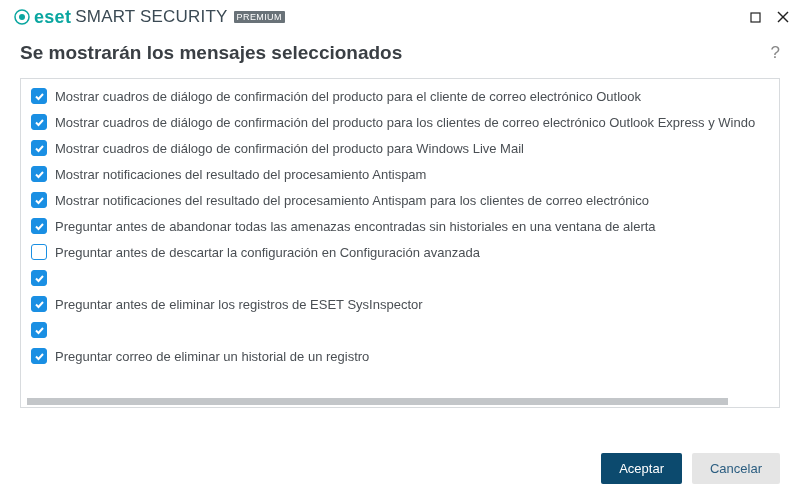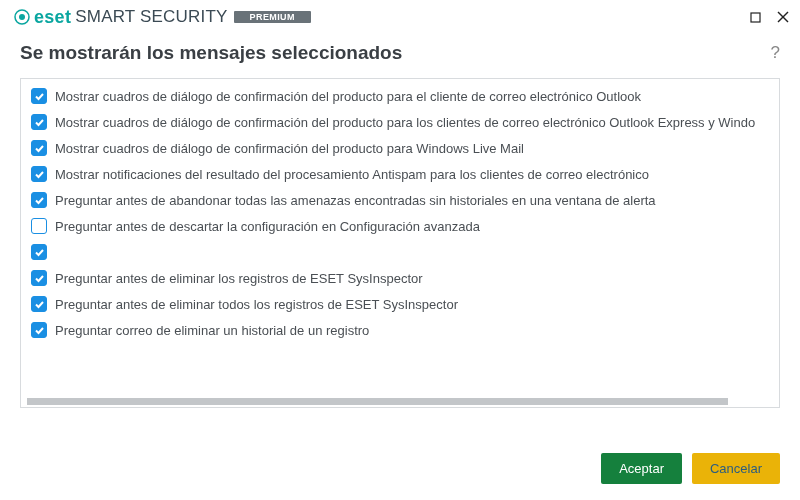--- a/index.html
+++ b/index.html
@@ -33,23 +33,23 @@
     .brand-smart {
       color: #3b4a54;
       font-weight: 400;
       font-size: 17px;
       letter-spacing: 0.2px;
     }
     .brand-premium {
       background: #697278;
       color: #fff;
       font-size: 9px;
-      padding: 1px 16px;
+      padding: 1px 3px;
       border-radius: 1px;
-      font-weight: 700;
+      font-weight: 400;
       letter-spacing: 0.4px;
       margin-left: 2px;
     }
     .win-controls {
       margin-left: auto;
       display: flex;
       gap: 14px;
       align-items: center;
     }
     .win-btn {
@@ -142,25 +142,25 @@
       padding: 14px 20px 16px 20px;
     }
     .btn {
       padding: 8px 18px;
       border-radius: 2px;
       font-size: 13px;
       cursor: pointer;
       border: none;
     }
     .btn-primary {
-      background: #15803d;
+      background: #0c4a6e;
       color: #fff;
     }
     .btn-secondary {
-      background: #eab308;
+      background: #e5e5e5;
       color: #2b5d80;
     }
   </style>
 </head>
 <body>
 
 <div class="titlebar">
   <div class="brand">
     <svg width="16" height="16" viewBox="0 0 16 16">
       <circle cx="8" cy="8" r="7" fill="none" stroke="#0aa6a0" stroke-width="1.5"></circle>
@@ -215,20 +215,28 @@
           </svg>
         </div>
         <span class="row-label">Mostrar cuadros de diálogo de confirmación del producto para Windows Live Mail</span>
       </div>
       <div class="row">
         <div class="chk checked">
           <svg width="11" height="11" viewBox="0 0 11 11">
             <polyline points="2,5.5 4.5,8 9,3" fill="none" stroke="#fff" stroke-width="2"></polyline>
           </svg>
         </div>
+        <span class="row-label">Mostrar notificaciones del resultado del procesamiento Antispam</span>
+      </div>
+      <div class="row">
+        <div class="chk checked">
+          <svg width="11" height="11" viewBox="0 0 11 11">
+            <polyline points="2,5.5 4.5,8 9,3" fill="none" stroke="#fff" stroke-width="2"></polyline>
+          </svg>
+        </div>
         <span class="row-label">Mostrar notificaciones del resultado del procesamiento Antispam para los clientes de correo electrónico</span>
       </div>
       <div class="row">
         <div class="chk checked">
           <svg width="11" height="11" viewBox="0 0 11 11">
             <polyline points="2,5.5 4.5,8 9,3" fill="none" stroke="#fff" stroke-width="2"></polyline>
           </svg>
         </div>
         <span class="row-label">Preguntar antes de abandonar todas las amenazas encontradas sin historiales en una ventana de alerta</span>
       </div>
@@ -250,21 +258,20 @@
           </svg>
         </div>
         <span class="row-label">Preguntar antes de eliminar los registros de ESET SysInspector</span>
       </div>
       <div class="row">
         <div class="chk checked">
           <svg width="11" height="11" viewBox="0 0 11 11">
             <polyline points="2,5.5 4.5,8 9,3" fill="none" stroke="#fff" stroke-width="2"></polyline>
           </svg>
         </div>
-        <span class="row-label">Preguntar antes de eliminar todos los registros de ESET SysInspector</span>
       </div>
       <div class="row">
         <div class="chk checked">
           <svg width="11" height="11" viewBox="0 0 11 11">
             <polyline points="2,5.5 4.5,8 9,3" fill="none" stroke="#fff" stroke-width="2"></polyline>
           </svg>
         </div>
         <span class="row-label">Preguntar correo de eliminar un historial de un registro</span>
       </div>
     </div>

